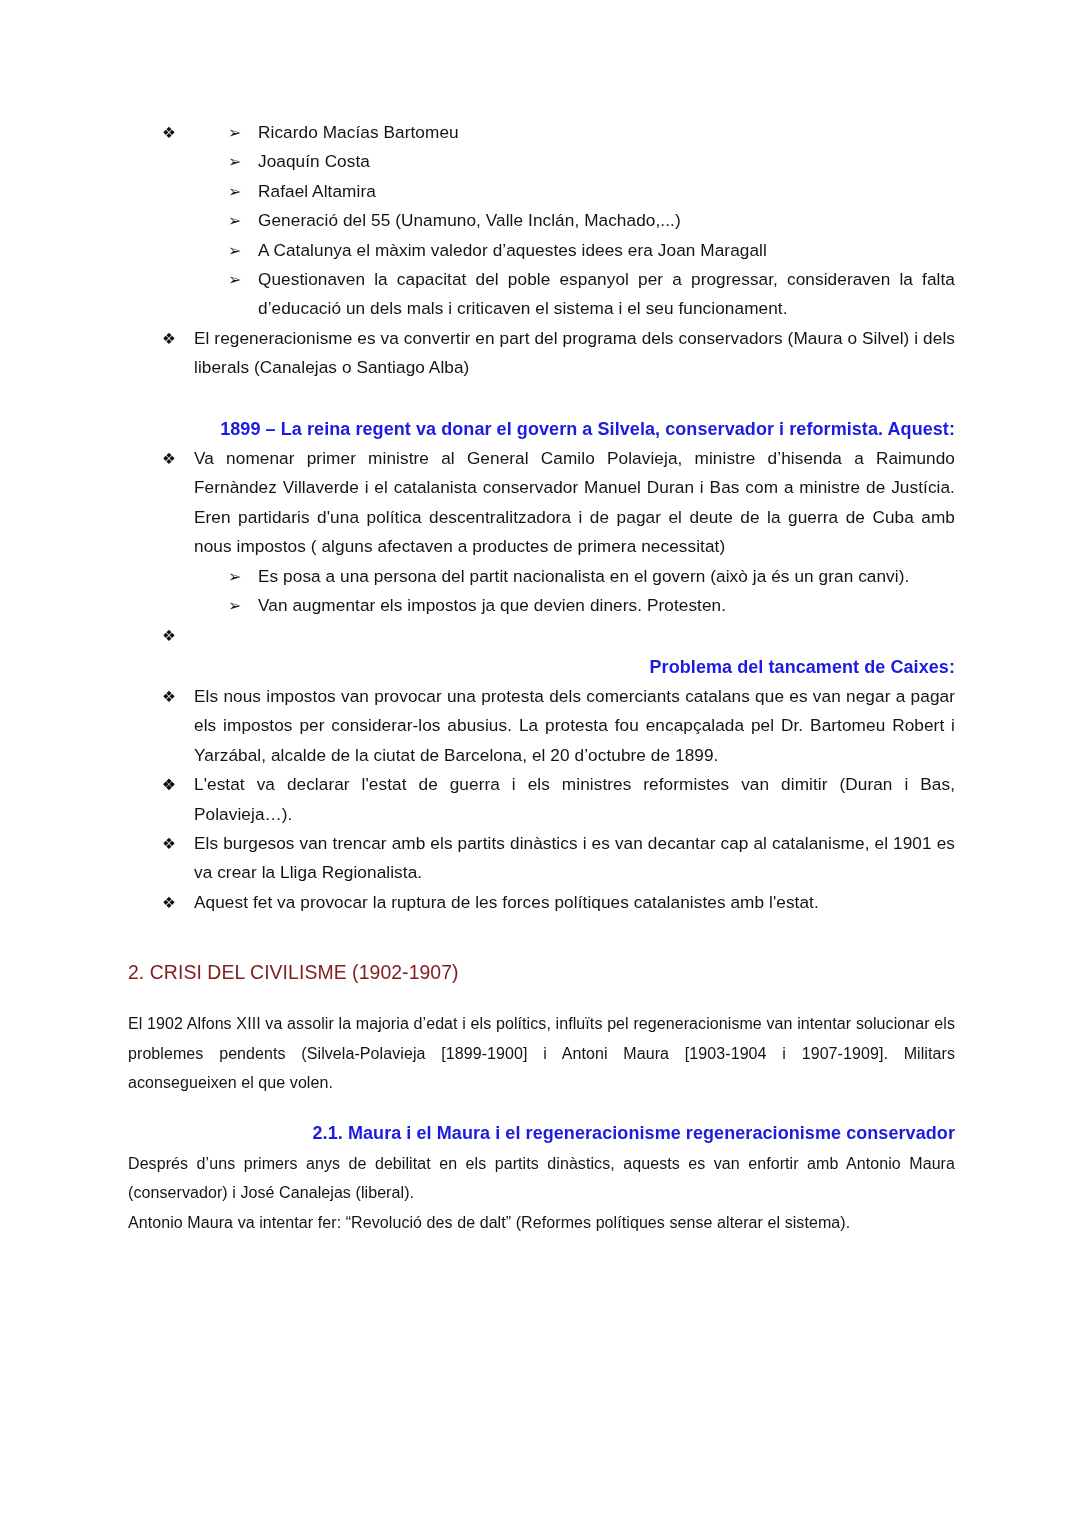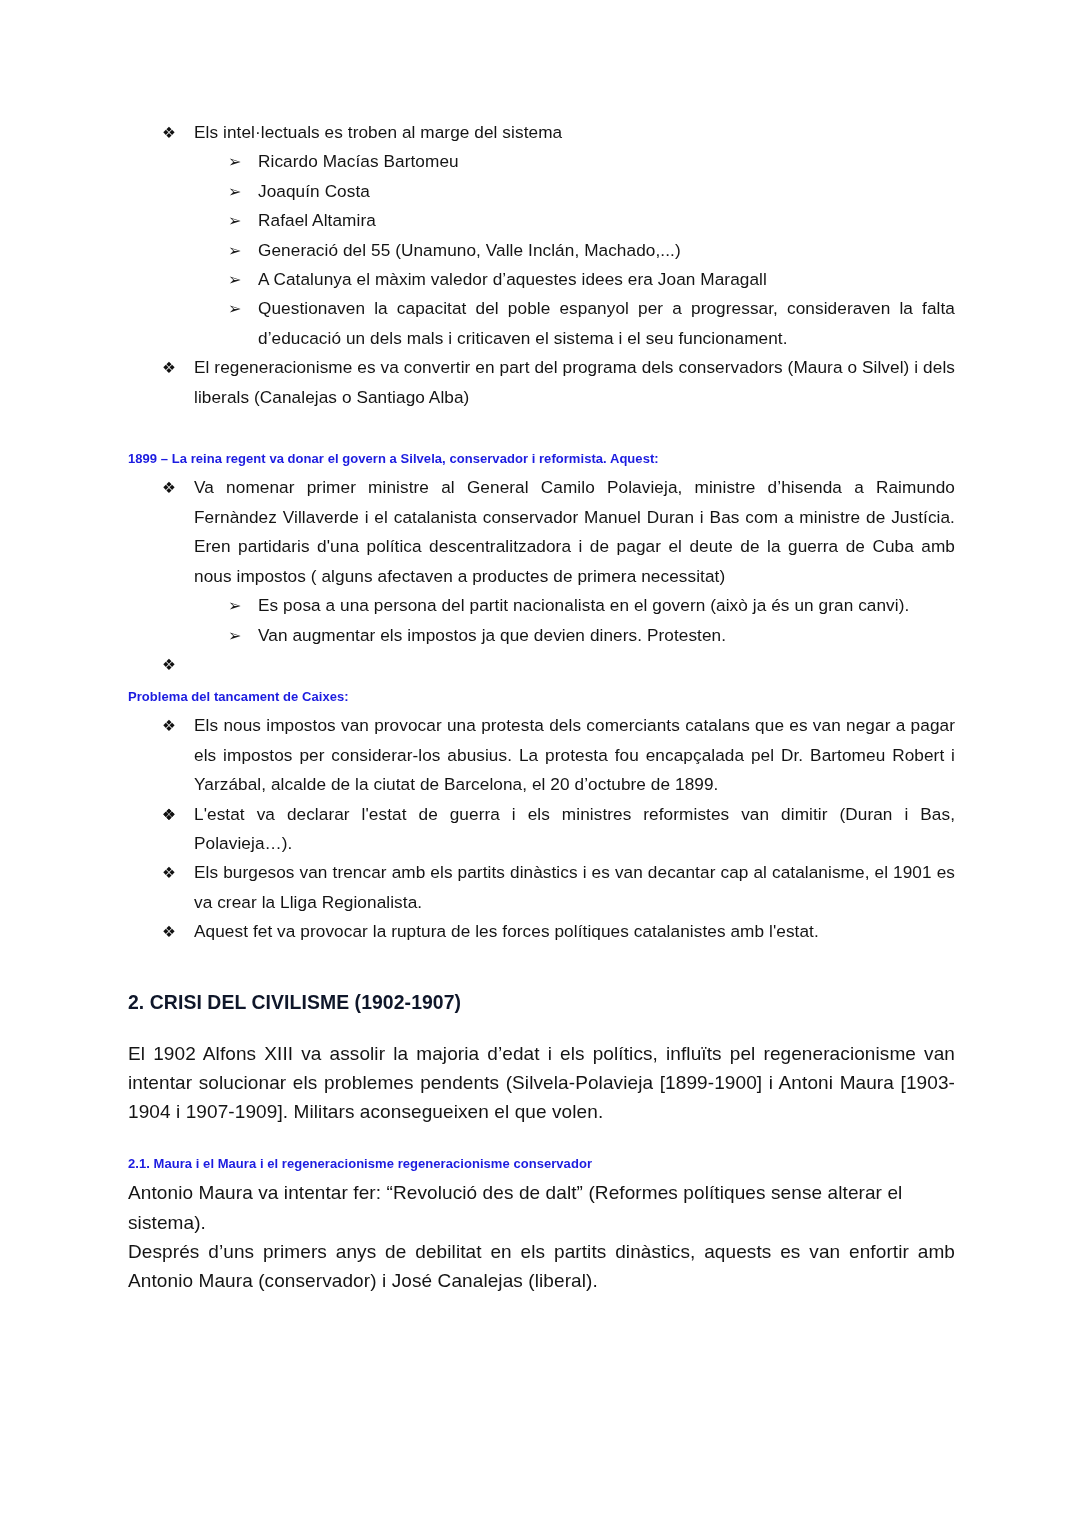--- a/index.html
+++ b/index.html
@@ -25,44 +25,44 @@
     padding: 118px 125px 0 128px;
     background: #ffffff;
   }
 
   .content {
     width: 827px;
   }
 
   
   .para {
-    font-size: 19px;
+    font-size: 16px;
     line-height: 29.4px;
     text-align: justify;
     margin: 0;
     color: #141414;
     letter-spacing: .005em;
   }
 
   
   .h-blue {
-    font-size: 13px;
+    font-size: 18px;
     line-height: 29.4px;
     font-weight: bold;
     color: #1c1ce0;
     margin: 0;
-    text-align: left;
+    text-align: right;
     letter-spacing: .004em;
   }
 
   .h-red {
     font-size: 19.4px;
     line-height: 30px;
-    font-weight: bold;
-    color: #0f172a;
+    font-weight: normal;
+    color: #7f1d1d;
     margin: 0;
     text-align: left;
     letter-spacing: .004em;
   }
 
   
   ul.lvl1, ul.lvl2 {
     list-style: none;
     margin: 0;
     padding: 0;
@@ -126,21 +126,20 @@
 </style>
 </head>
 <body>
 
 <div class="page">
   <div class="content">
 
     <ul class="lvl1">
       <li>
         <span class="bullet">❖</span>
-        <span>Els intel·lectuals es troben al marge del sistema</span>
 
         <ul class="lvl2">
           <li>
             <span class="bullet">➢</span>
             <span>Ricardo Macías Bartomeu</span>
           </li>
           <li>
             <span class="bullet">➢</span>
             <span class="u">Joaquín Costa</span>
           </li>
@@ -225,17 +224,17 @@
 
     <p class="h-red">2. CRISI DEL CIVILISME (1902-1907)</p>
 
     <div class="spacer-md"></div>
 
     <p class="para">El 1902 Alfons XIII va assolir la majoria d’edat i els polítics, influïts pel regeneracionisme van intentar solucionar els problemes pendents (Silvela-Polavieja [1899-1900] i Antoni Maura [1903-1904 i 1907-1909]. Militars aconsegueixen el que volen.</p>
 
     <div class="spacer-md"></div>
 
     <p class="h-blue">2.1. Maura i el Maura i el regeneracionisme regeneracionisme conservador</p>
+    <p class="para">Després d’uns primers anys de debilitat en els partits dinàstics, aquests es van enfortir amb Antonio Maura (conservador) i José Canalejas (liberal).</p>
     <p class="para last-line">Antonio Maura va intentar fer: “Revolució des de dalt” (Reformes polítiques sense alterar el sistema).</p>
-    <p class="para">Després d’uns primers anys de debilitat en els partits dinàstics, aquests es van enfortir amb Antonio Maura (conservador) i José Canalejas (liberal).</p>
 
   </div>
 </div>
 
 </body></html>

